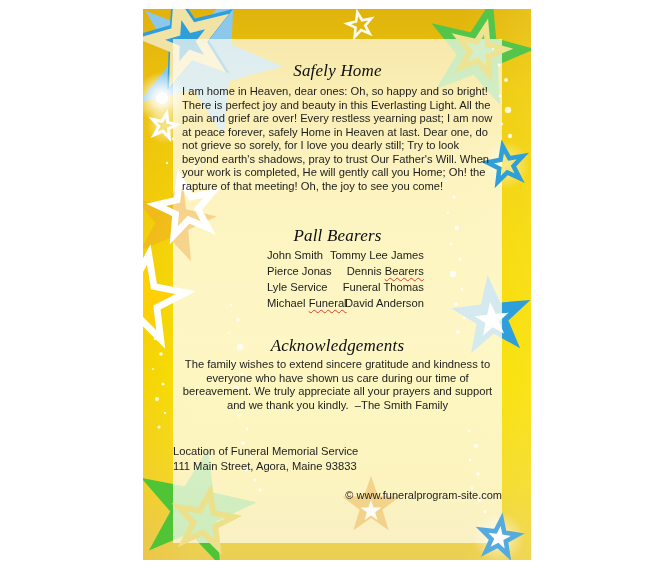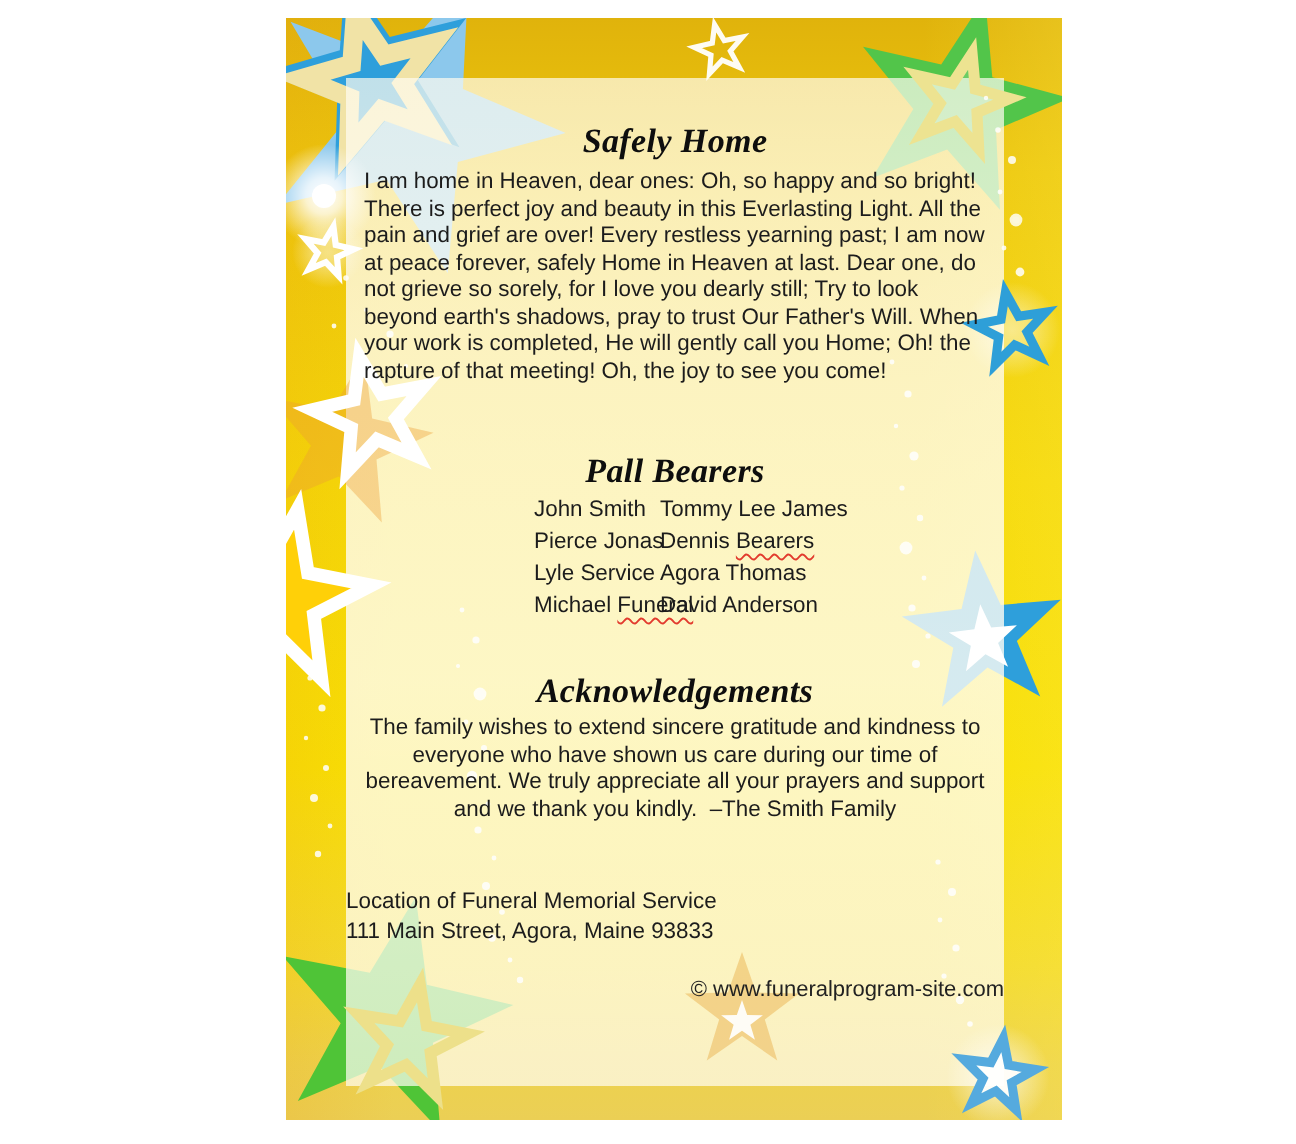--- a/index.html
+++ b/index.html
@@ -20,34 +20,34 @@
     background:linear-gradient(180deg,
       rgba(255,252,240,0.70) 0%,
       rgba(255,252,242,0.78) 25%,
       rgba(255,253,245,0.80) 60%,
       rgba(255,252,240,0.72) 100%);
   }
   .content{position:absolute;left:0;top:0;width:388px;height:551px;color:#1c1c1c;}
   .stitle{
     position:absolute;left:30px;width:329px;margin:0;text-align:center;
     font-family:"Liberation Serif","DejaVu Serif",serif;
-    font-style:italic;font-weight:bold;font-size:17px;color:#0e0e0e;
+    font-style:italic;font-weight:normal;font-size:17px;color:#0e0e0e;
     letter-spacing:0.2px;
   }
   .t1{top:52px}
   .t2{top:217px}
   .t3{top:327px}
   .poem{
     position:absolute;top:76px;left:39px;width:311px;margin:0;
     font-size:11.2px;line-height:13.55px;
   }
   .names{position:absolute;top:238px;left:91px;width:260px;font-size:11.2px;line-height:16px;}
   .col{position:absolute;top:0;white-space:nowrap;}
   .col-left{left:0;margin-left:33px;}
-  .col-right{left:96px;}
+  .col-right{left:96px;text-align:right;}
   .misspelled{
     text-decoration:underline wavy #e23b2e 1px;
     text-underline-offset:2px;
   }
   .ack{
     position:absolute;top:349px;left:37px;width:315px;margin:0;
     text-align:center;font-size:11.2px;line-height:13.55px;
   }
   .loc{
     position:absolute;top:435px;left:30px;width:329px;
@@ -169,21 +169,21 @@
     <div class="names">
       <div class="col col-left">
         <div><span>John Smith</span></div>
         <div><span>Pierce Jonas</span></div>
         <div><span>Lyle Service</span></div>
         <div><span>Michael </span><span class="misspelled">Funeral</span></div>
       </div>
       <div class="col col-right">
         <div><span>Tommy Lee James</span></div>
         <div><span>Dennis </span><span class="misspelled">Bearers</span></div>
-        <div><span>Agora Thomas</span></div>
+        <div><span>Funeral Thomas</span></div>
         <div><span>David Anderson</span></div>
       </div>
     </div>
 
     <h2 class="stitle t3">Acknowledgements</h2>
     <p class="ack">The family wishes to extend sincere gratitude and kindness to everyone who have shown us care during our time of bereavement. We truly appreciate all your prayers and support and we thank you kindly. &nbsp;–The Smith Family</p>
 
     <div class="loc">
       <div>Location of Funeral Memorial Service</div>
       <div>111 Main Street, Agora, Maine 93833</div>

